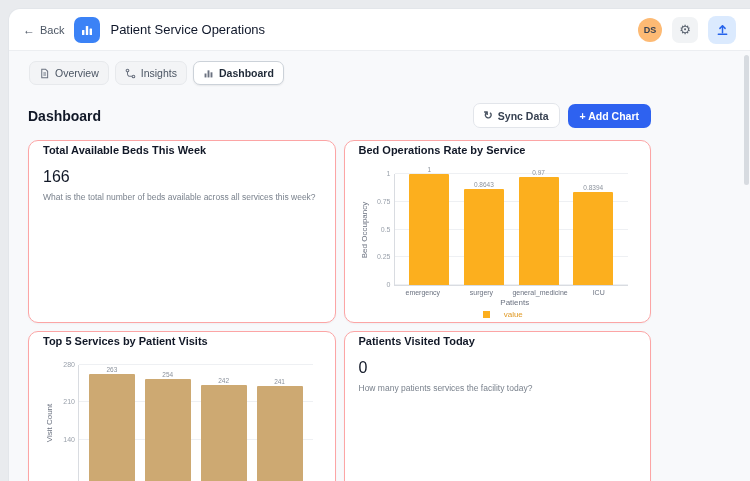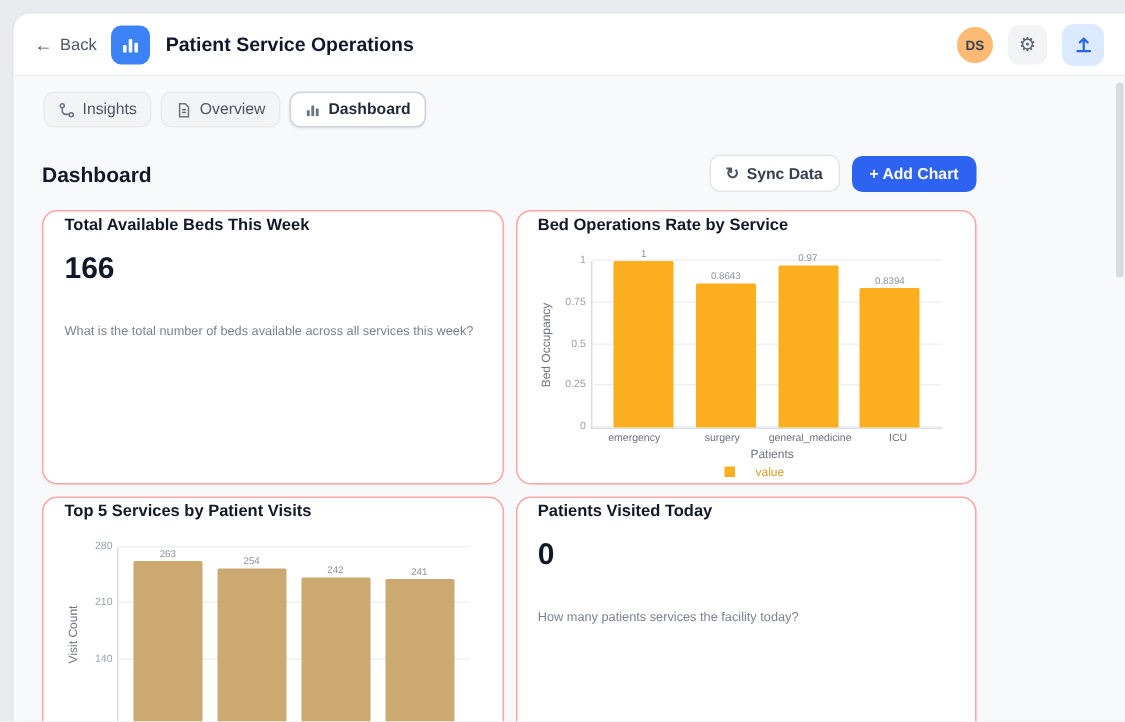--- a/index.html
+++ b/index.html
@@ -21,21 +21,21 @@
     height:42px; background:#fff; border-bottom:1px solid #eceef1;
     display:flex; align-items:center; gap:10px; padding:0 14px;
     border-top-left-radius:12px;
   }
   .back-btn { display:flex; align-items:center; gap:5px; font-size:11px; color:#4b5563; cursor:pointer; }
   .back-arrow { font-size:12px; line-height:1; }
   .app-icon {
     width:26px; height:26px; border-radius:7px; background:#3b82f6;
     display:flex; align-items:center; justify-content:center;
   }
-  .topbar-title { font-size:13px; font-weight:700; color:#0f172a; }
+  .topbar-title { font-size:13px; font-weight:400; color:#0f172a; }
   .spacer { flex:1; }
   .avatar {
     width:24px; height:24px; border-radius:50%; background:#fdba74;
     display:flex; align-items:center; justify-content:center;
     font-size:9px; font-weight:700; color:#374151; cursor:pointer;
   }
   .gear-btn {
     width:26px; height:26px; border-radius:7px; background:#f1f3f5;
     display:flex; align-items:center; justify-content:center;
     font-size:13px; color:#5b6470; cursor:pointer;
@@ -71,22 +71,22 @@
     background:#2e62f0; color:#fff; border:none; border-radius:7px;
     padding:6px 12px; font-size:10.5px; font-weight:600; cursor:pointer;
   }
   
   .cards { display:grid; grid-template-columns:1fr 1fr; gap:8px; margin-top:12px; }
   .card {
     background:#fff; border:1px solid #fca5a5; border-radius:10px;
     padding:3px 14px; box-shadow:0 1px 2px rgba(16,24,40,.04);
   }
   .card-title { font-size:11px; font-weight:700; color:#111827; }
-  .big-value { font-size:20px; font-weight:700; color:#111827; margin-top:12px; }
-  .question { font-size:8.5px; color:#7a828d; margin-top:24px; }
+  .big-value { font-size:16px; font-weight:400; color:#111827; margin-top:12px; }
+  .question { font-size:8.5px; color:#7a828d; margin-top:6px; }
   
   .chart-row { display:flex; margin-top:10px; }
   .y-title { width:11px; position:relative; }
   .y-title span {
     position:absolute; top:42%; left:50%;
     transform:translate(-50%,-50%) rotate(-90deg);
     font-size:8px; color:#6b7280; white-space:nowrap;
   }
   .chart-main { flex:1; }
   .plot {
@@ -149,32 +149,32 @@
         <path d="M7 10.5V3.2"></path>
         <path d="M4.2 5.8 7 3l2.8 2.8"></path>
         <path d="M2.5 12h9"></path>
       </svg>
     </div>
   </div>
 
   <div class="tabs">
     <div class="tab">
       <svg width="11" height="11" viewBox="0 0 14 14" fill="none" stroke="currentColor" stroke-width="1.3">
+        <path d="M3.5 1.5h4.8L11 4.2v8.3H3.5z"></path>
+        <path d="M5.5 6.5h3.5M5.5 9h3.5"></path>
+      </svg>
+      <span>Overview</span>
+    </div>
+    <div class="tab">
+      <svg width="11" height="11" viewBox="0 0 14 14" fill="none" stroke="currentColor" stroke-width="1.3">
         <circle cx="3.2" cy="3.2" r="1.7"></circle>
         <circle cx="10.8" cy="10.8" r="1.7"></circle>
         <path d="M3.2 5v2.5a3 3 0 0 0 3 3H9"></path>
       </svg>
       <span>Insights</span>
-    </div>
-    <div class="tab">
-      <svg width="11" height="11" viewBox="0 0 14 14" fill="none" stroke="currentColor" stroke-width="1.3">
-        <path d="M3.5 1.5h4.8L11 4.2v8.3H3.5z"></path>
-        <path d="M5.5 6.5h3.5M5.5 9h3.5"></path>
-      </svg>
-      <span>Overview</span>
     </div>
     <div class="tab active">
       <svg width="11" height="11" viewBox="0 0 14 14">
         <rect x="2" y="7" width="2.4" height="5" fill="currentColor"></rect>
         <rect x="5.8" y="3" width="2.4" height="9" fill="currentColor"></rect>
         <rect x="9.6" y="5.5" width="2.4" height="6.5" fill="currentColor"></rect>
       </svg>
       <span>Dashboard</span>
     </div>
   </div>

